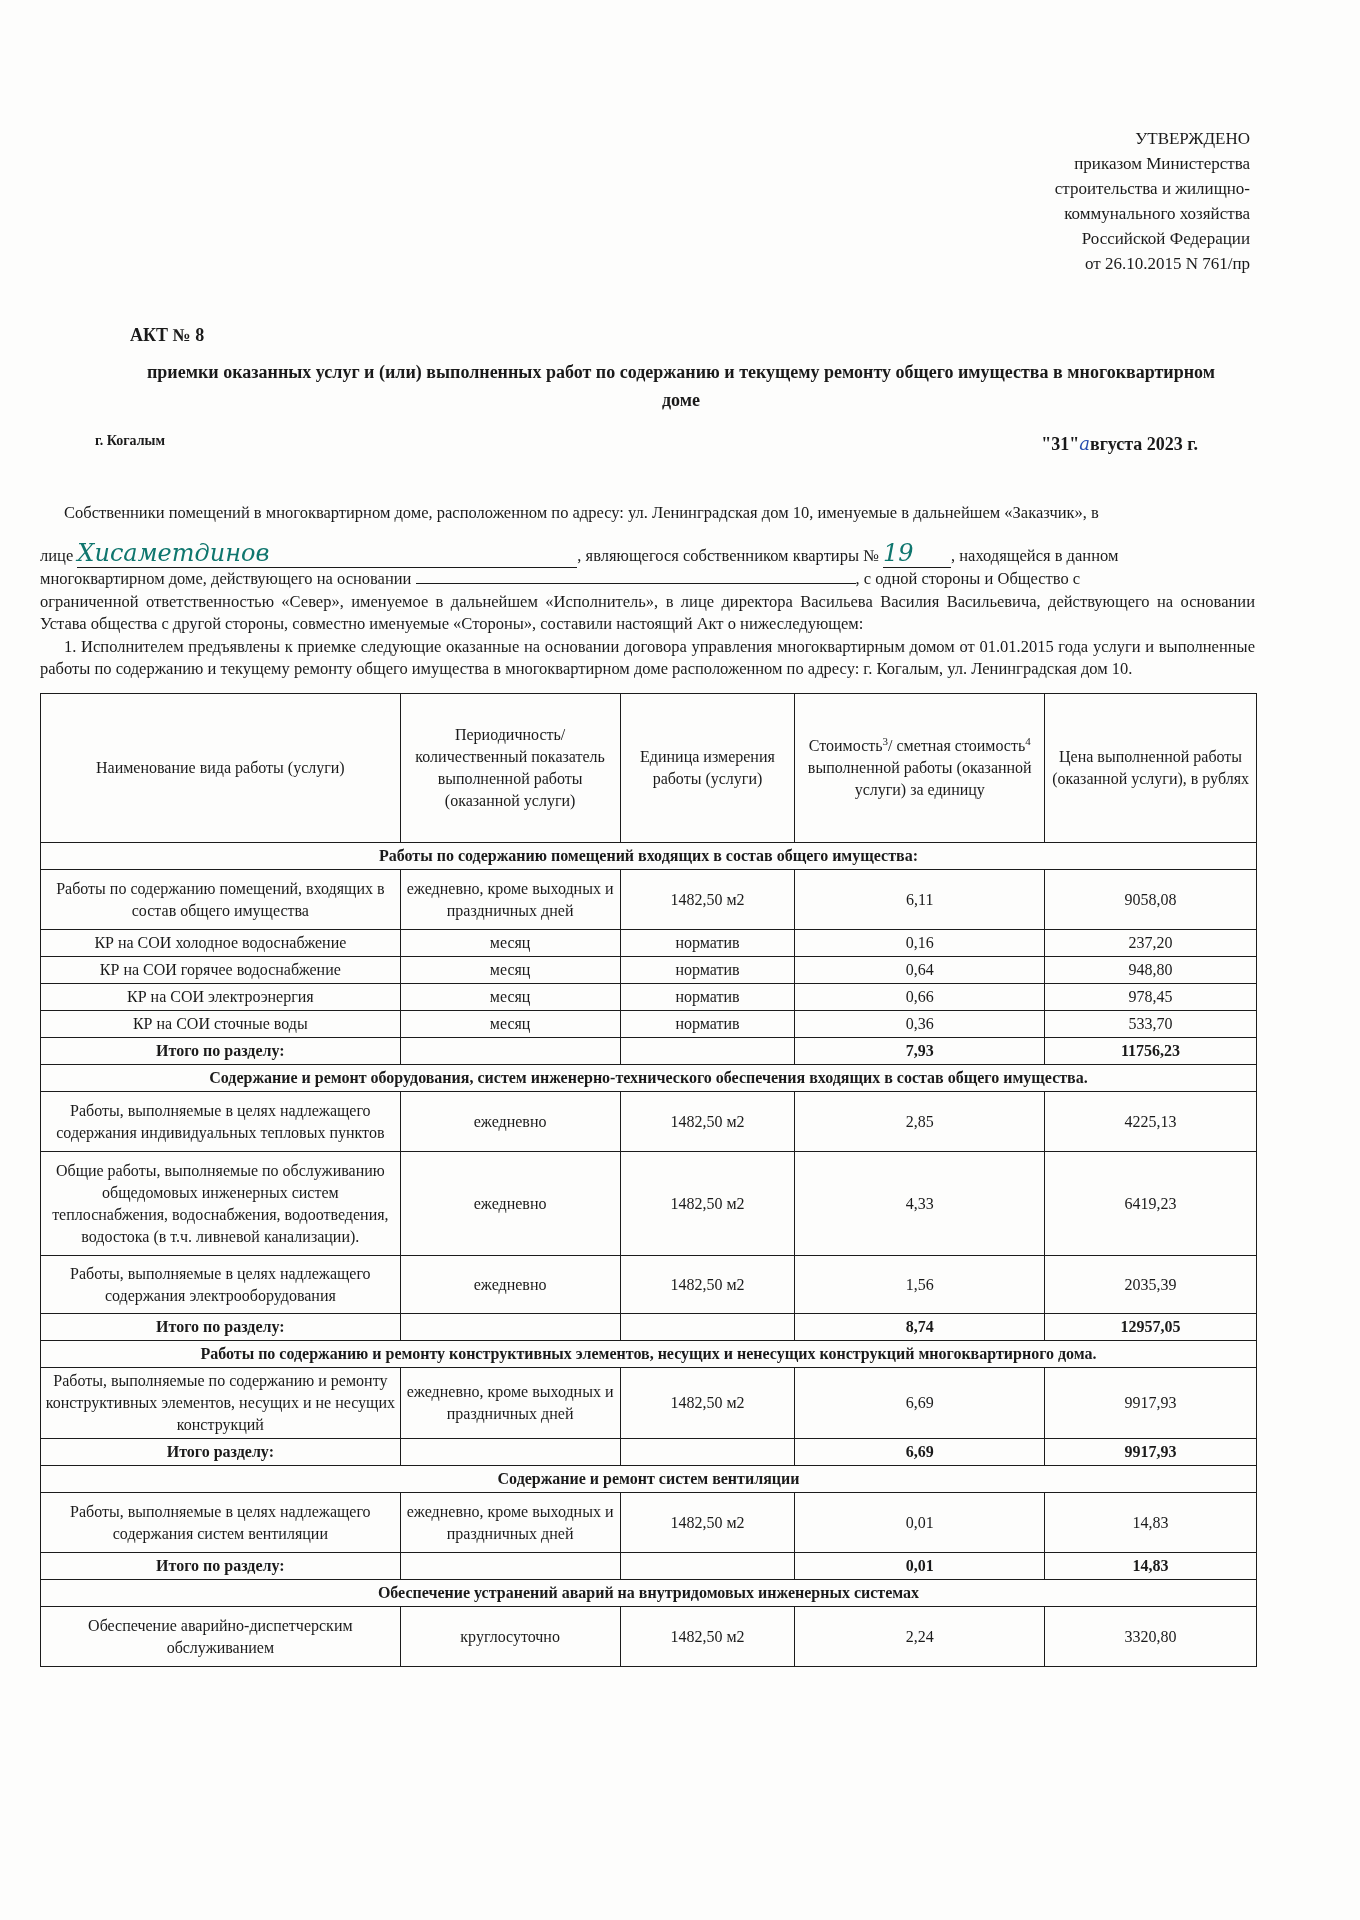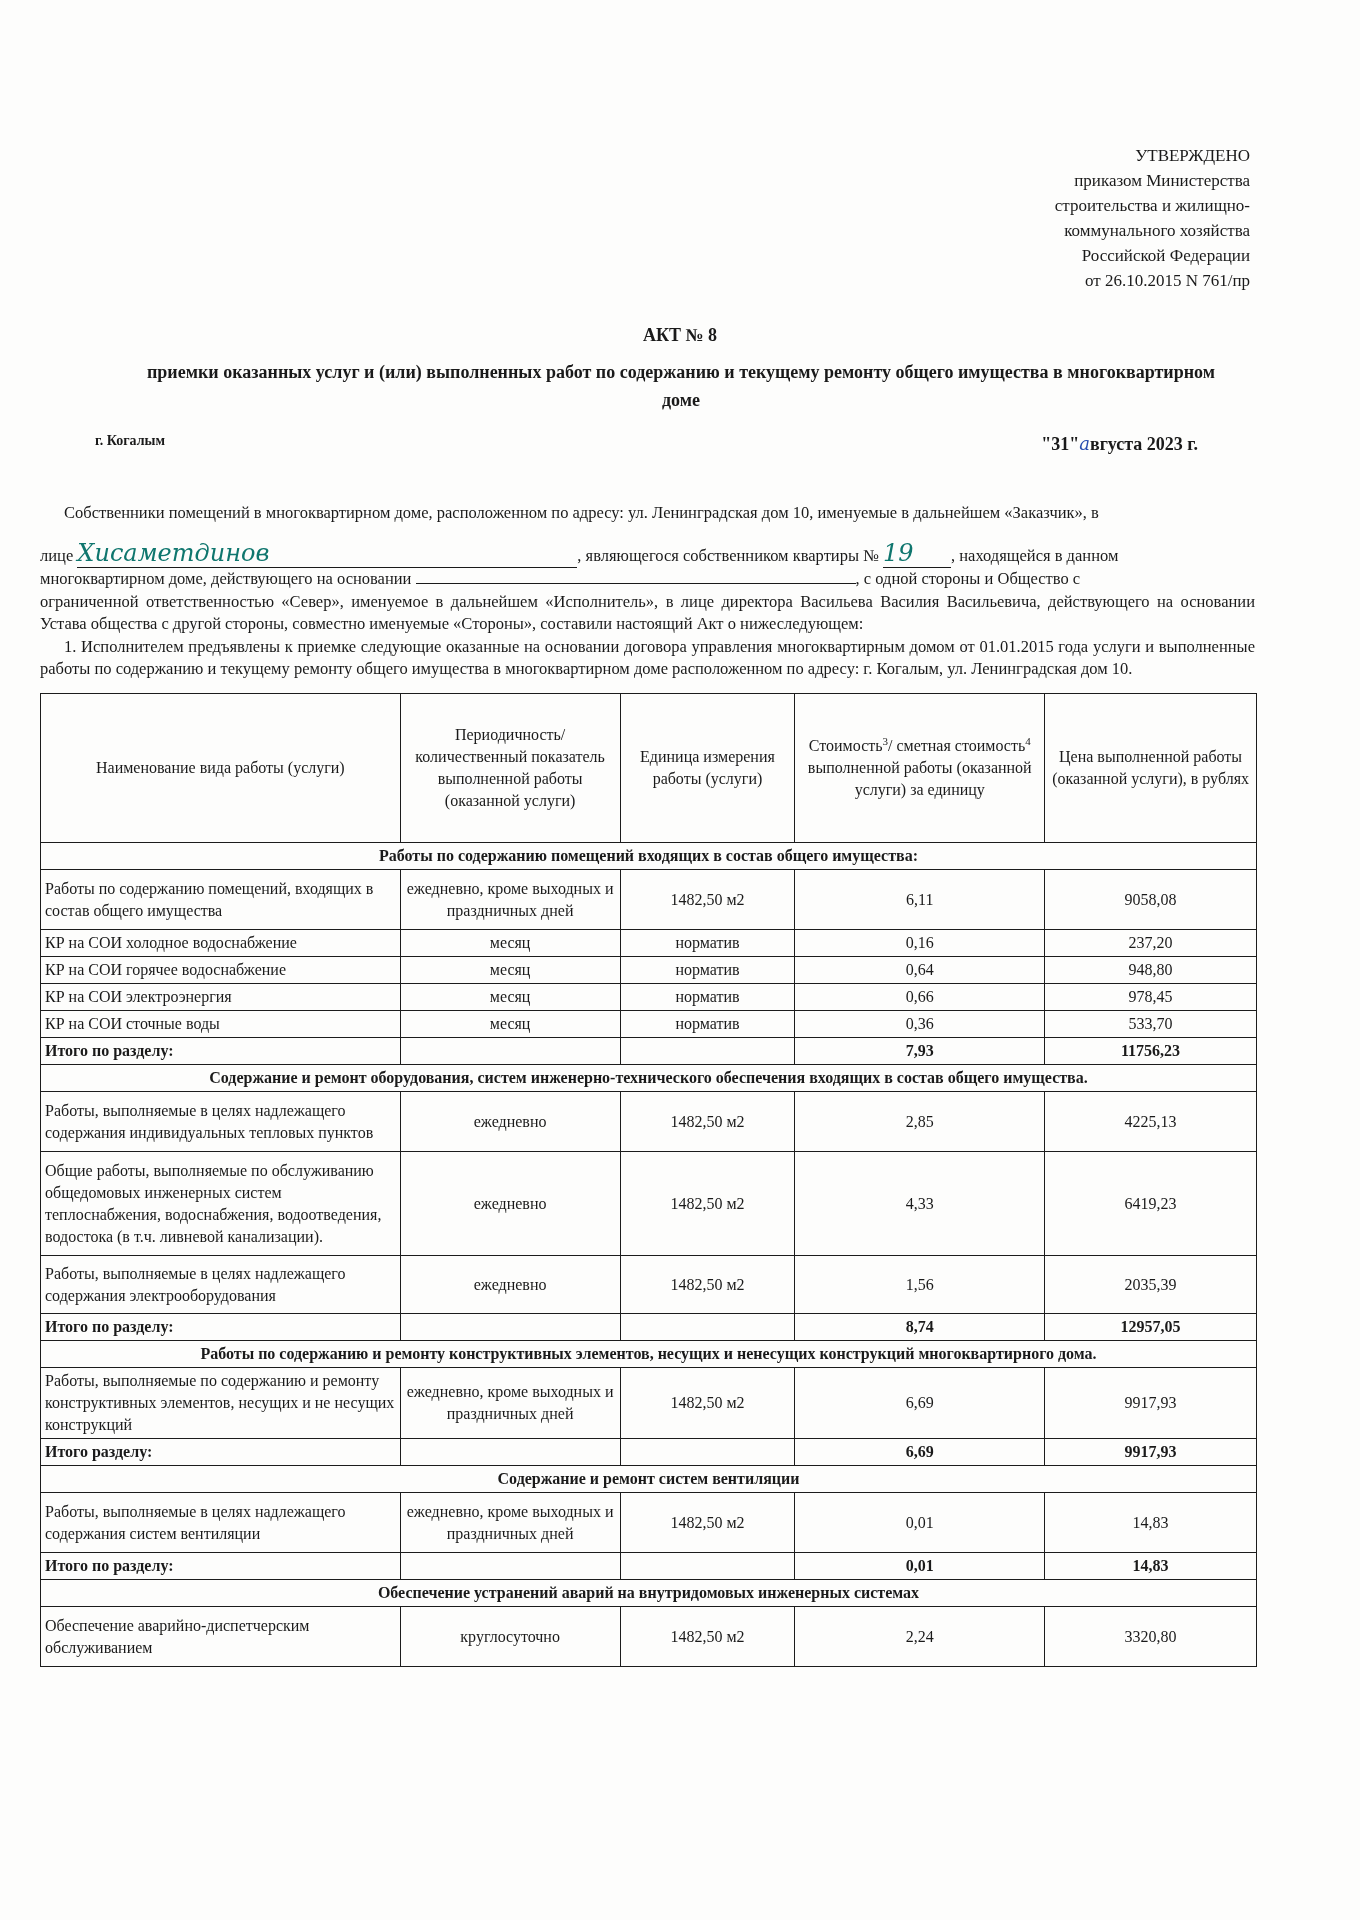--- a/index.html
+++ b/index.html
@@ -2,26 +2,26 @@
 <html><head>
 <meta charset="utf-8">
 <style>
   html, body { margin: 0; padding: 0; }
   body {
     width: 1360px; height: 1920px; background: #fdfdfc; position: relative;
     font-family: "Liberation Serif", "DejaVu Serif", serif; color: #1a1a1a;
     overflow: hidden;
   }
   .approved {
-    position: absolute; right: 110px; top: 143px; text-align: right;
+    position: absolute; right: 110px; top: 126px; text-align: right;
     font-size: 17px; line-height: 25px;
   }
   .approved div { white-space: nowrap; }
   .title {
-    position: absolute; left: 130px; width: 1100px; top: 325px; text-align: center;
+    position: absolute; left: 130px; width: 1100px; top: 325px; text-align: left;
     font-family: "Liberation Sans Narrow", "Liberation Serif", serif;
     font-weight: bold; font-size: 18px;
   }
   .subtitle {
     position: absolute; left: 131px; width: 1100px; top: 358px; text-align: center;
     font-weight: bold; font-size: 18px; line-height: 28px;
   }
   .city { position: absolute; left: 95px; top: 433px; font-weight: bold; font-size: 14px; }
   .date { position: absolute; right: 162px; top: 433px; font-weight: bold; font-size: 18px; }
   .date .hw { color: #2a4fb0; font-family: "DejaVu Serif", serif; font-style: italic; font-weight: normal; }
@@ -39,21 +39,21 @@
   table.act {
     position: absolute; left: 40px; top: 693px; width: 1217px;
     border-collapse: collapse; font-size: 16px;
   }
   table.act td, table.act th {
     border: 1.6px solid #1c1c1c; padding: 2px 4px; vertical-align: middle;
     font-weight: normal; line-height: 22px;
   }
   table.act th { text-align: center; height: 144px; }
   td.c { text-align: center; }
-  td.l { text-align: left; }
+  td.l { text-align: center; }
   td.b, tr.total td { font-weight: bold; }
   tr.section td { font-weight: bold; text-align: center; height: 20px; }
   tr.total td { height: 20px; }
   .sup { font-size: 11px; vertical-align: super; line-height: 0; }
 </style>
 </head>
 <body>
 
 <div class="approved">
   <div>УТВЕРЖДЕНО</div>

